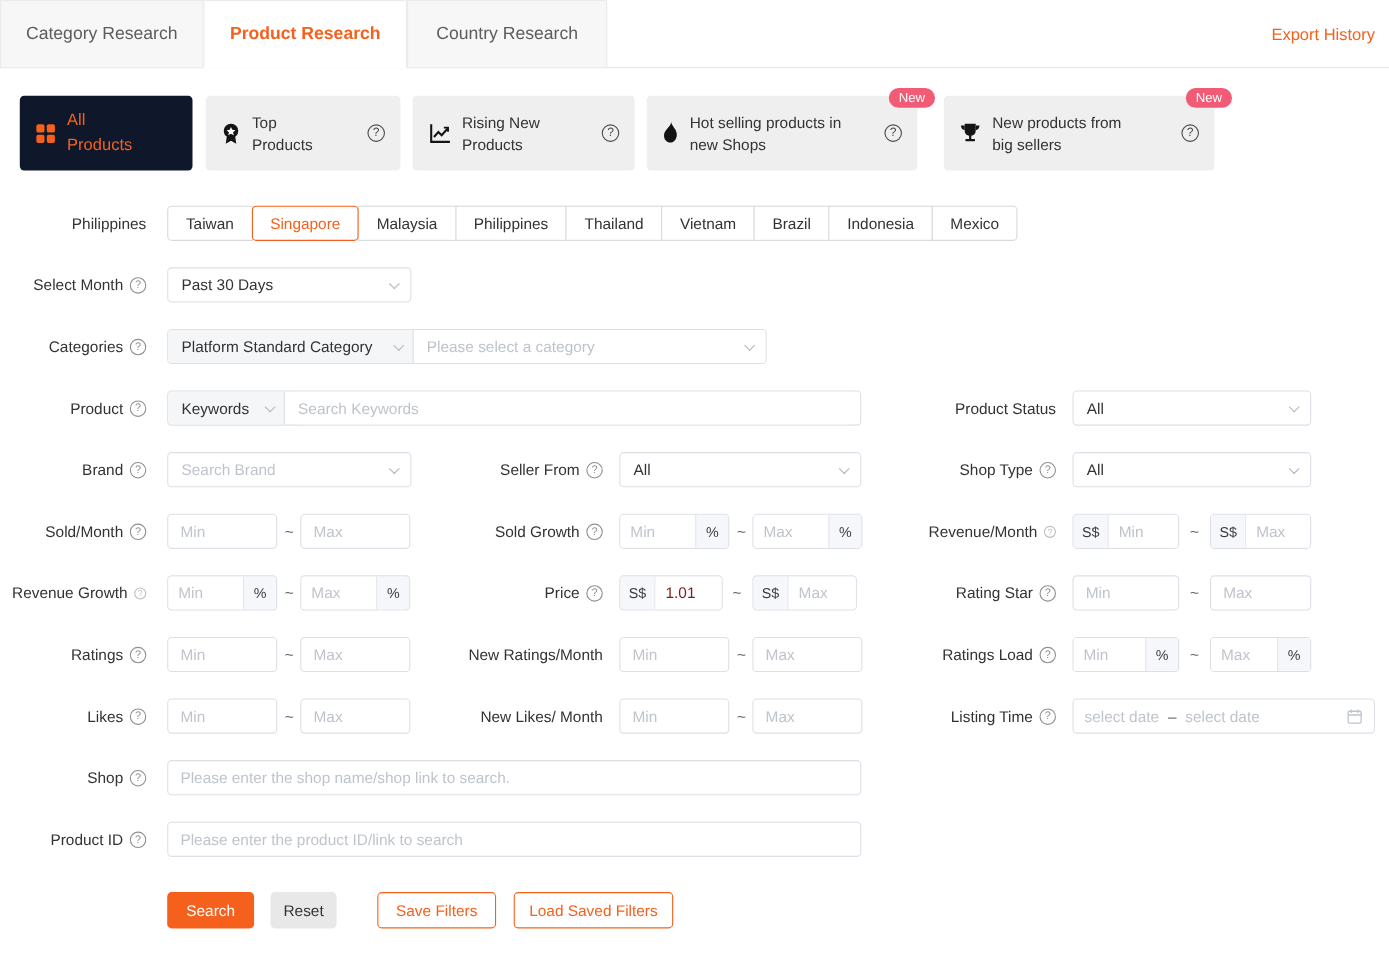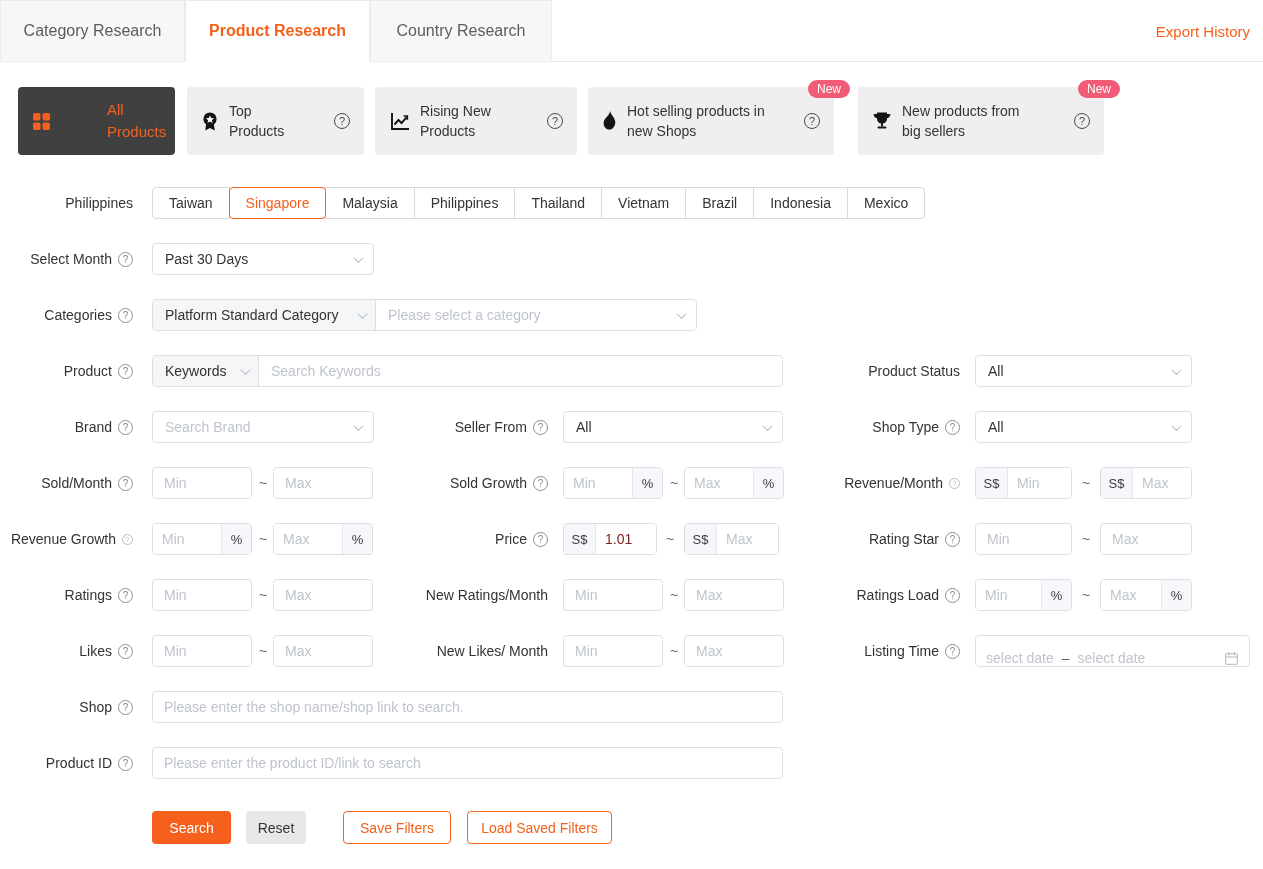--- a/index.html
+++ b/index.html
@@ -12,21 +12,21 @@
   .tab { position:absolute; top:0; height:62px; display:flex; align-items:center; justify-content:center;
          font-size:16px; color:#5c5c5c; background:#f7f7f7; border:1px solid #ebebeb; cursor:pointer; }
   .tab.active { background:#fff; color:#f5611d; font-weight:bold; border-bottom:1px solid #fff; z-index:2; }
   .export-link { position:absolute; right:13px; top:0; height:62px; display:flex; align-items:center;
                  color:#f5611d; font-size:15px; cursor:pointer; }
 
   
   .cards { position:absolute; left:0; top:87px; height:68px; width:1263px; }
   .card { position:absolute; top:0; height:68px; border-radius:4px; background:#efefef; display:flex;
           align-items:center; padding:0 14px; cursor:pointer; }
-  .card.active { background:#404040;gap:46px; }
+  .card.active { background:#0f172a; }
   .card .clabel { font-size:14px; color:#333; line-height:1.45; margin-left:10px; }
   .card.active .clabel { color:#f5611d; font-weight:500; font-size:15px; }
   .card .chelp { margin-left:auto; }
   .badge { position:absolute; top:-7px; right:-16px; background:#f15b75; color:#fff; font-size:12px;
            line-height:18px; padding:0 9px; border-radius:9px; }
 
   
   .help { display:inline-flex; width:15px; height:15px; border:1px solid #8f8f8f; border-radius:50%;
           align-items:center; justify-content:center; color:#8f8f8f; font-size:10px; flex:none; }
   .help::after { content:"?"; }
@@ -75,21 +75,21 @@
   .compound { position:absolute; top:0; height:32px; display:flex; border:1px solid #dcdfe6; border-radius:4px;
               overflow:hidden; background:#fff; }
   .comp-sel { background:#f5f6f7; border-right:1px solid #dcdfe6; display:flex; align-items:center;
               padding:0 26px 0 12px; font-size:14px; color:#333; position:relative; flex:none; cursor:pointer; }
   .comp-sel .chev { right:9px; }
   .comp-main { flex:1; display:flex; align-items:center; position:relative; padding:0 26px 0 12px; font-size:14px; }
   .comp-main input { border:none; width:100%; height:100%; padding:0; }
 
   
   .daterange { position:absolute; top:0; height:32px; border:1px solid #dcdfe6; border-radius:4px; background:#fff;
-               display:flex; align-items:flex-end; padding:0 10px; font-size:14px; gap:8px; cursor:pointer; }
+               display:flex; align-items:center; padding:0 10px; font-size:14px; gap:8px; cursor:pointer; }
   .daterange .dsep { color:#606266; }
   .daterange .dcal { margin-left:auto; display:flex; }
 
   
   .btn { position:absolute; top:0; height:33px; border-radius:4px; font-size:14px; display:flex;
          align-items:center; justify-content:center; cursor:pointer; border:none; font-family:"Liberation Sans",sans-serif; }
   .btn-primary { background:#f5611d; color:#fff; }
   .btn-plain { background:#e8e8e8; color:#333; }
   .btn-outline { background:#fff; border:1px solid #f5611d; color:#f5611d; }
 </style>

